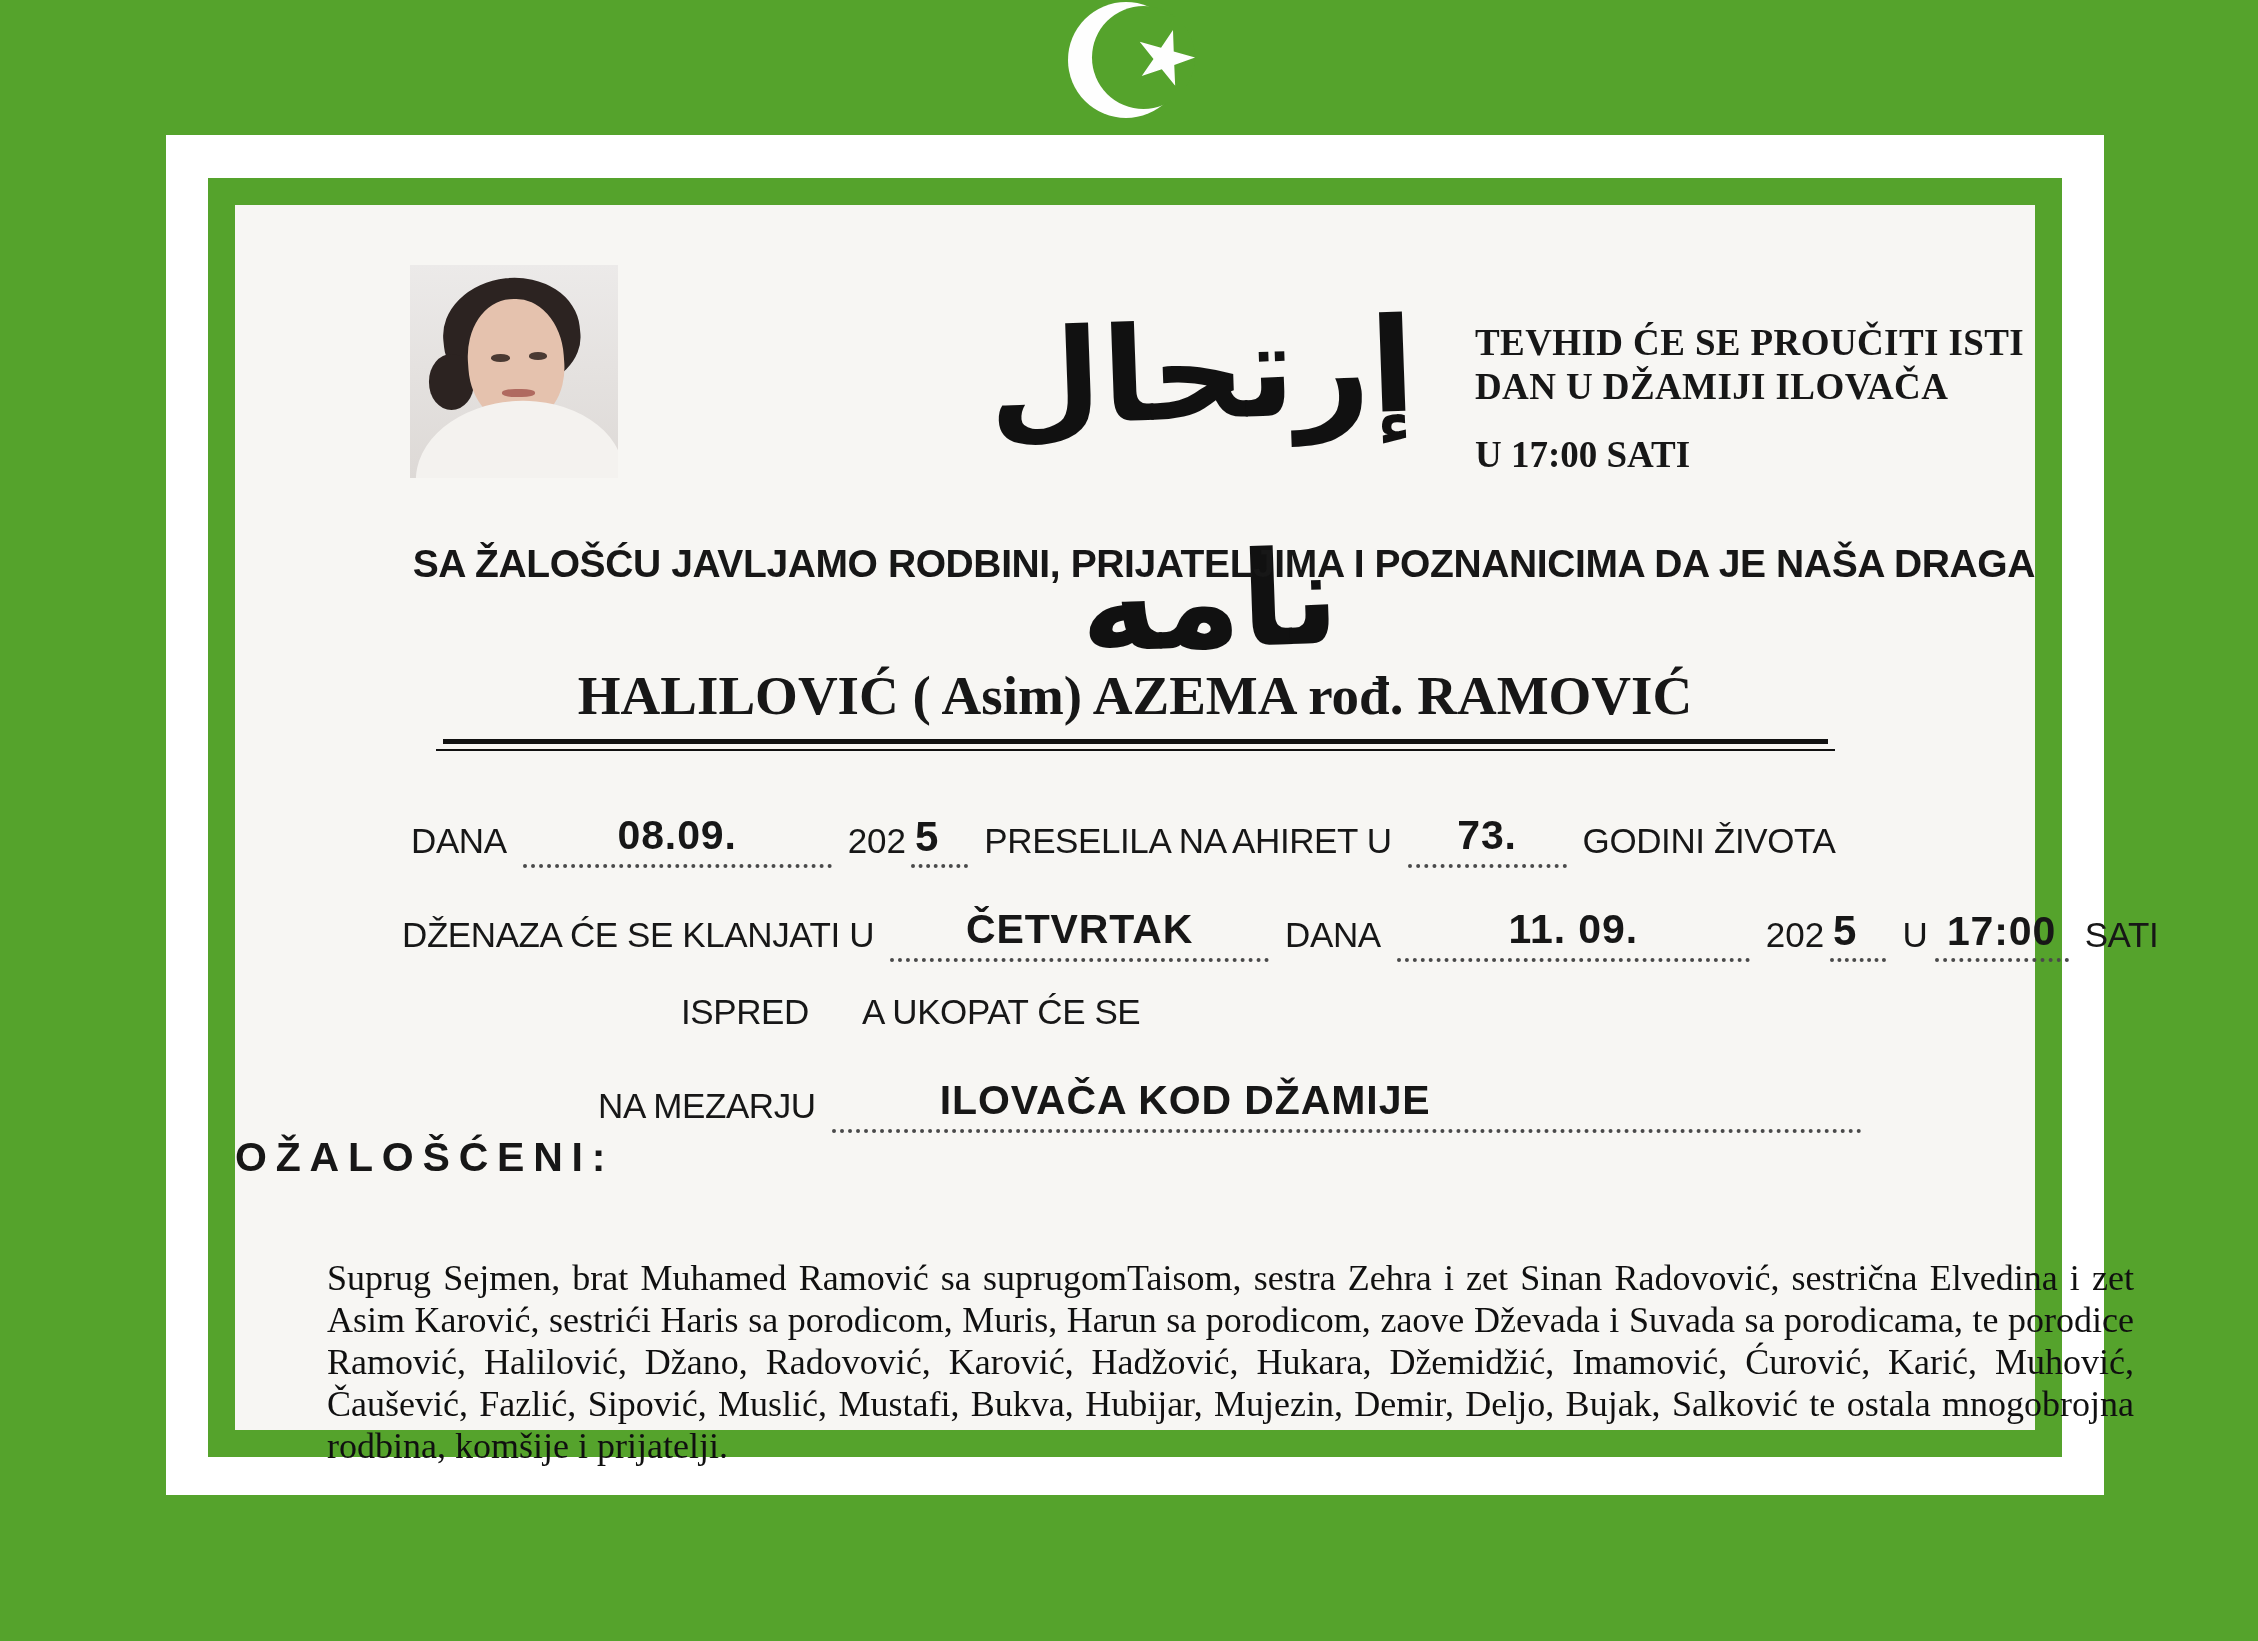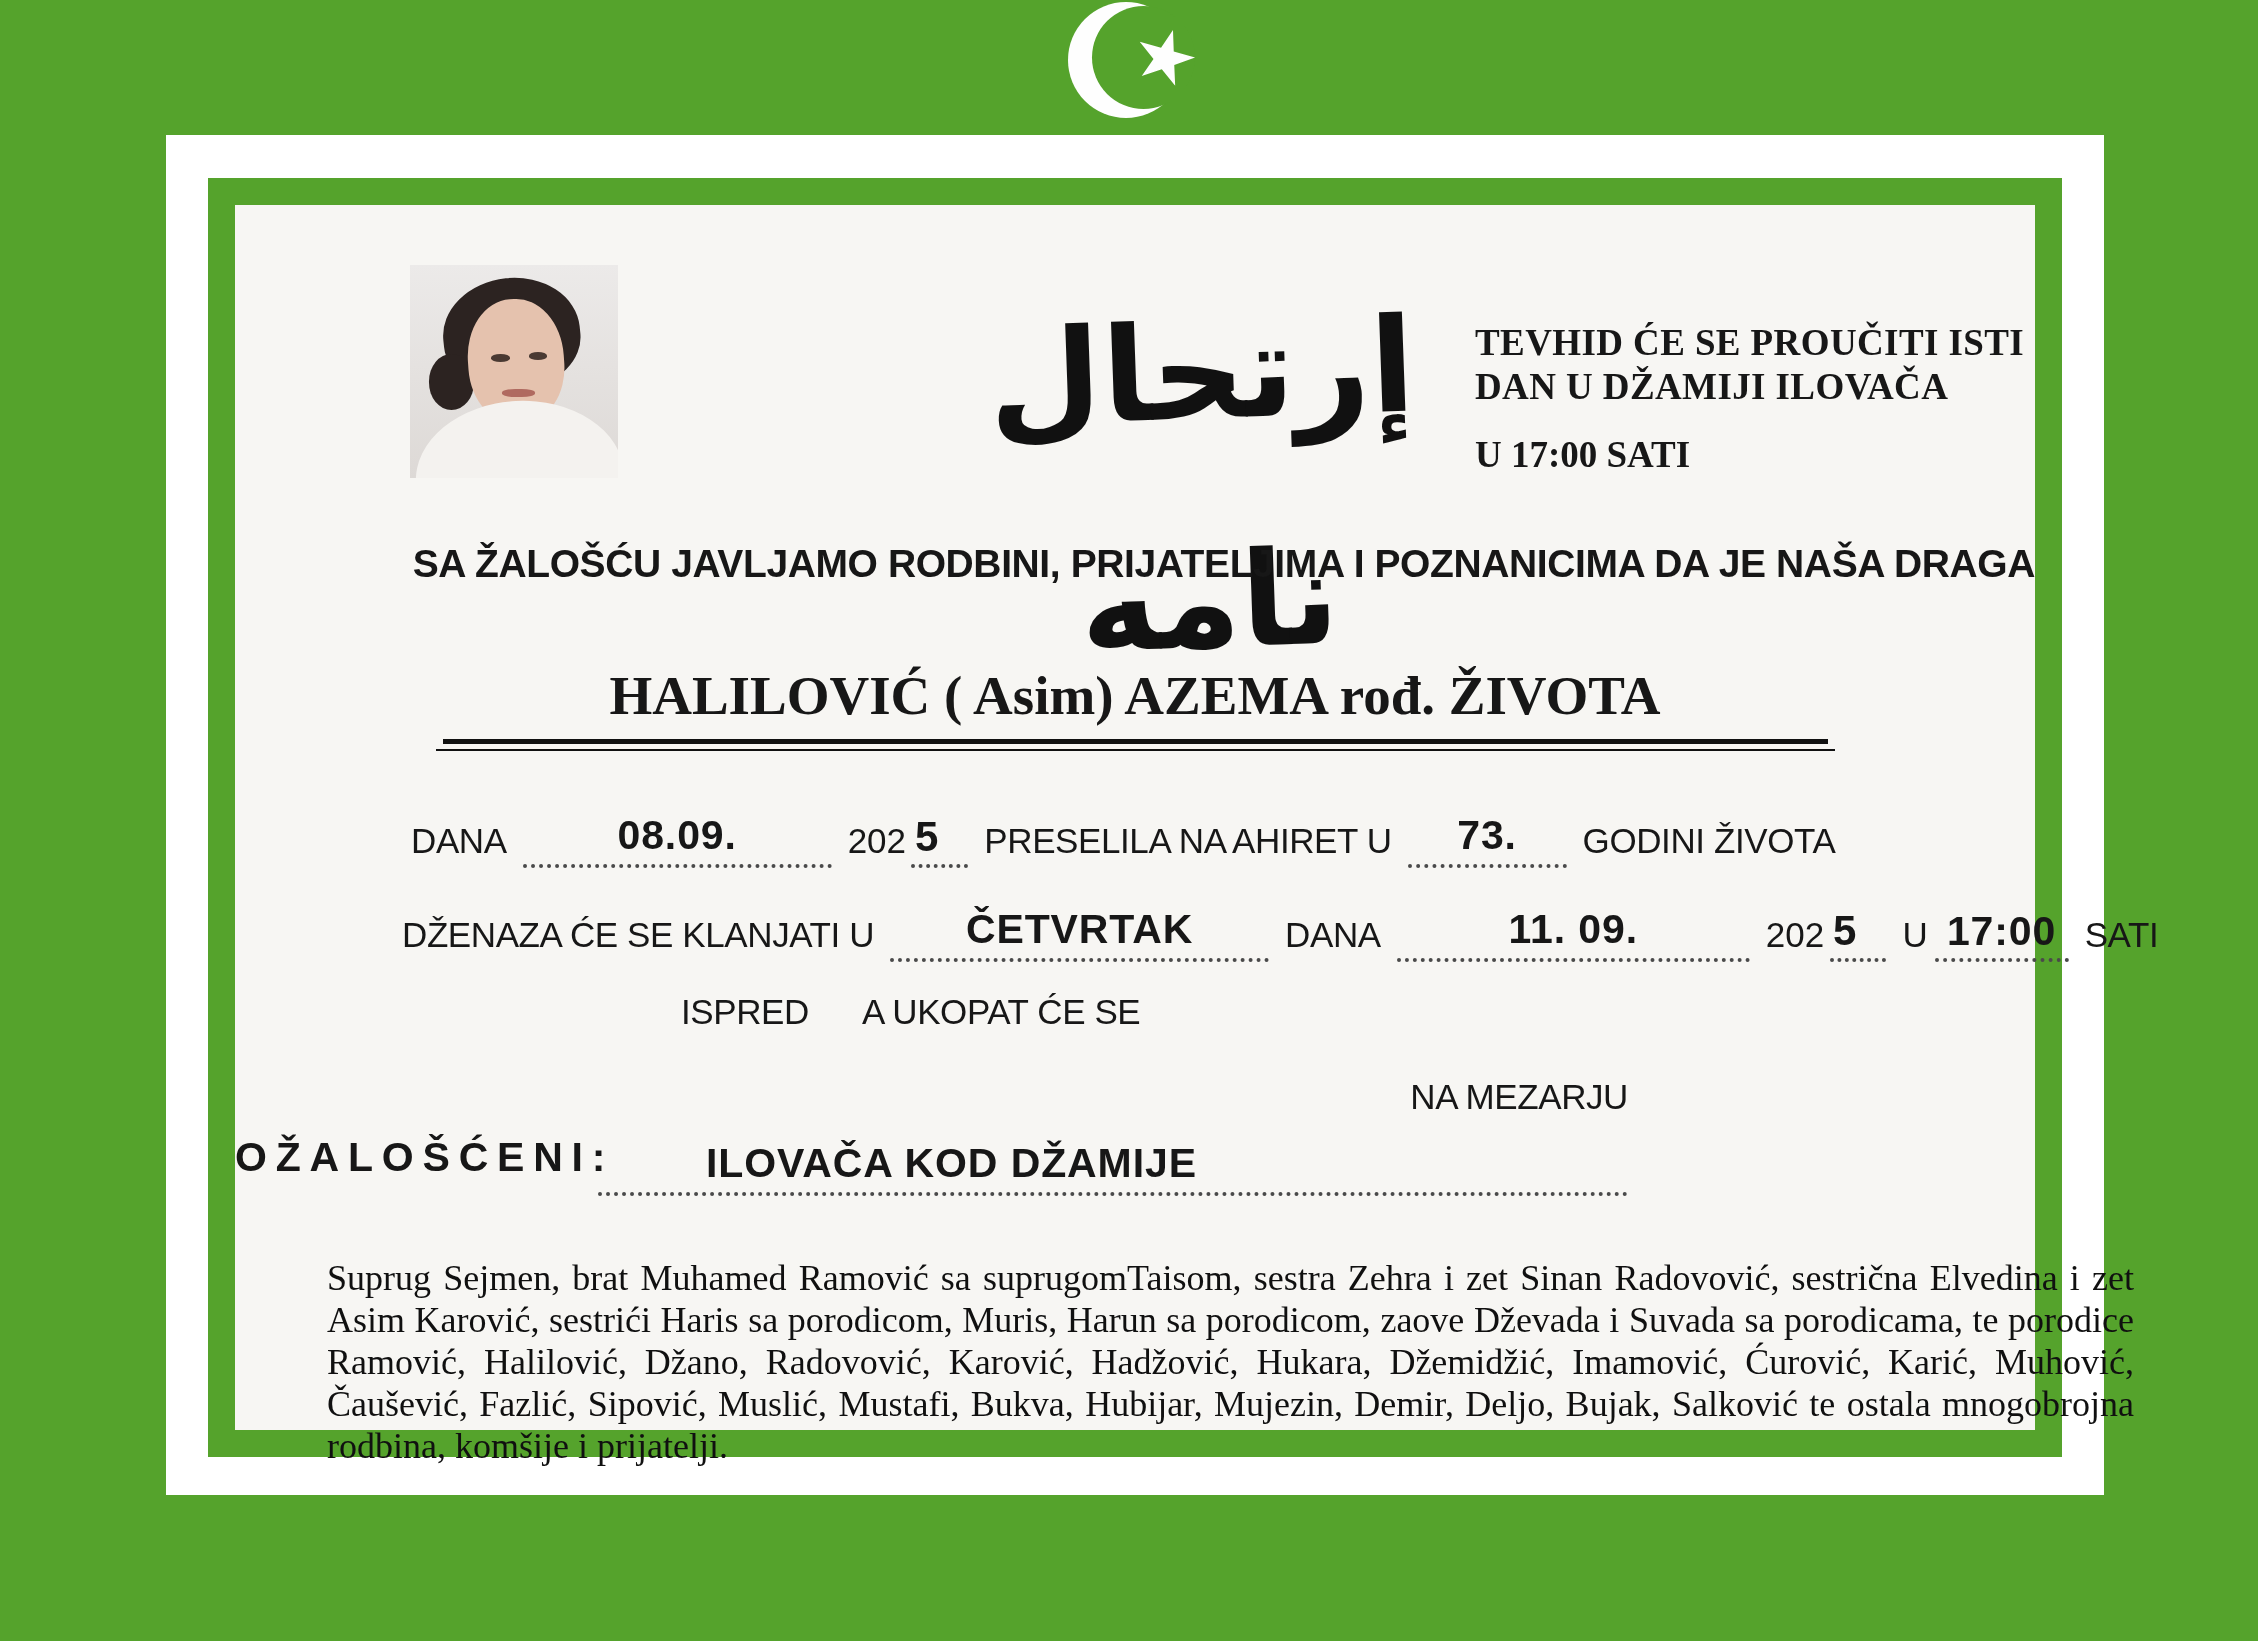--- a/index.html
+++ b/index.html
@@ -128,21 +128,21 @@
   .row-death{left:176px;top:607px;}
   .f-date1{min-width:309px;}
   .f-age{min-width:159px;}
   .row-dzenaza{left:132px;top:701px;margin-left:35px;}
   .f-day{min-width:379px;}
   .f-date2{min-width:353px;}
   .f-time{min-width:132px;margin-left:-8.8px;padding-bottom:3.5px;}
   .row-ispred{left:446px;top:787px;}
   .f-place{min-width:670px;text-align:left;padding-left:21px;}
   .gap-ukopat{margin-left:37px;}
-  .row-mezarje{left:363px;top:872px;flex-direction:column;}
+  .row-mezarje{left:363px;top:872px;}
   .f-cemetery{min-width:1030px;text-align:left;padding-left:108px;}
 
   
   .ozal{
     position:absolute;left:0;top:929px;width:100%;
     font-weight:bold;font-size:41px;letter-spacing:8.8px;
   }
   .mourners{
     position:absolute;left:92px;top:1052px;width:1807px;
     font-family:"Liberation Serif",serif;font-size:36px;line-height:1.17;
@@ -174,21 +174,21 @@
 
     <div class="tevhid">
       <div class="t-line">TEVHID ĆE SE PROUČITI ISTI</div>
       <div class="t-line">DAN U DŽAMIJI ILOVAČA</div>
       <div class="t-time">U 17:00 SATI</div>
     </div>
 
     <div class="announce">SA ŽALOŠĆU JAVLJAMO RODBINI, PRIJATELJIMA I POZNANICIMA DA JE NAŠA DRAGA</div>
 
     <div class="name-wrap">
-      <span class="name">HALILOVIĆ ( Asim) AZEMA rođ. ŽIVOTA</span>
+      <span class="name">HALILOVIĆ ( Asim) AZEMA rođ. RAMOVIĆ</span>
     </div>
 
     <div class="row row-death">
       <span class="lbl">DANA</span>
       <span class="field f-date1">08.09.</span>
       <span class="yr-pre">202</span>
       <span class="yr-fld">5</span>
       <span class="lbl">PRESELILA NA AHIRET U</span>
       <span class="field f-age">73.</span>
       <span class="lbl">GODINI ŽIVOTA</span>

